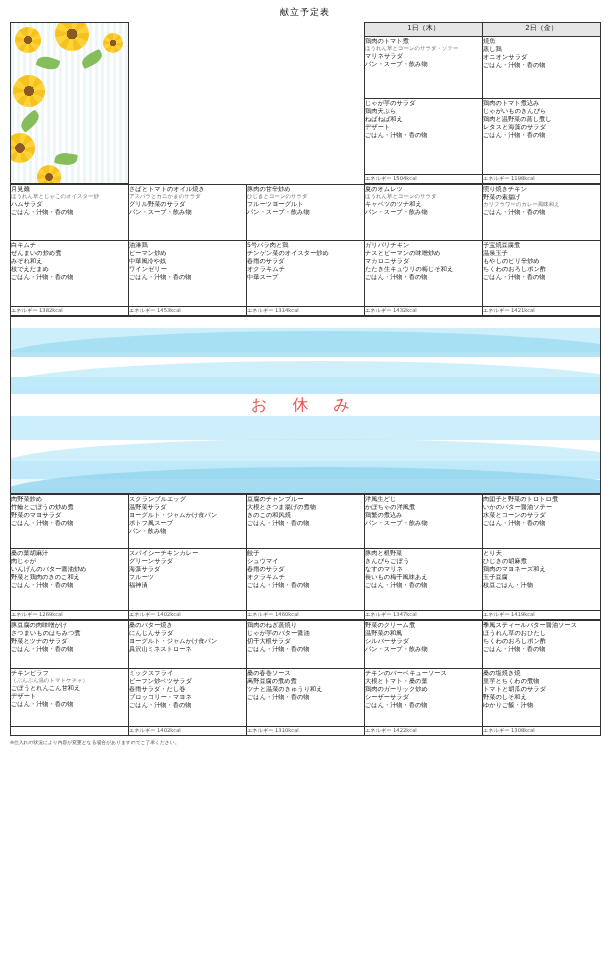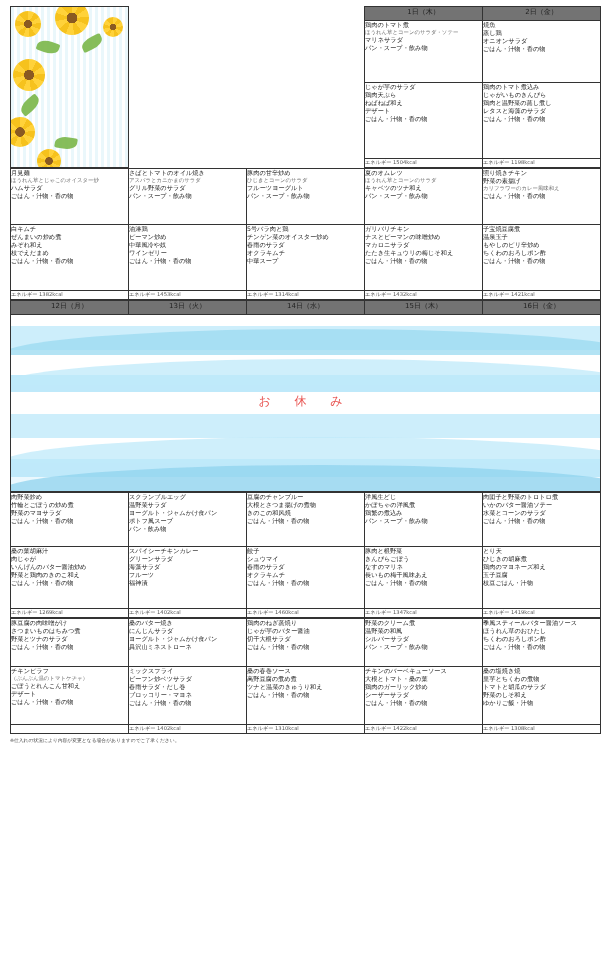--- a/index.html
+++ b/index.html
@@ -29,21 +29,21 @@
   }
   table.cal td, table.cal th {
     border:1px solid #333;
     vertical-align:top;
     padding:0;
   }
   .daycell {
     height:14px;
     text-align:center;
     font-size:7px;
-    background:#737373;
+    background:#e5e5e5;
     padding-top:1px;
   }
   .menucell {
     padding:2px 3px 1px 3px;
     line-height:1.28;
     font-size:6.2px;
     height:60px;
   }
   .menucell .line { white-space:nowrap; overflow:hidden; }
   .menucell .sub { color:#6b6b6b; font-size:5.4px; }
@@ -96,36 +96,37 @@
   }
   .wave {
     position:absolute; left:-10px; width:640px; height:26px;
     border-radius:50%/100% 100% 0 0;
     opacity:.75;
   }
   .holiday-text {
     position:absolute; left:0; right:0; top:78px;
     text-align:center;
     color:#e8524f;
-    font-size:12px;
+    font-size:16px;
     letter-spacing:10px;
     font-family:"DejaVu Serif", serif;
   }
 
   .footnote {
     margin-top:3px;
     font-size:4.8px;
     color:#444;
   }
 </style>
 </head>
 <body>
 
 <div class="page">
 
+  <div class="doc-title">献立予定表</div>
 
   <table class="cal">
     <colgroup>
       <col style="width:118px">
         <col style="width:118px">
         <col style="width:118px">
         <col style="width:118px">
         <col style="width:118px">
     </colgroup>
     <tbody>
@@ -283,27 +284,20 @@
 
   <table class="cal">
     <colgroup>
       <col style="width:118px">
         <col style="width:118px">
         <col style="width:118px">
         <col style="width:118px">
         <col style="width:118px">
     </colgroup>
     <tbody>
-        <tr>
-      <td class="daycell">12日（月）</td>
-      <td class="daycell">13日（火）</td>
-      <td class="daycell">14日（水）</td>
-      <td class="daycell">15日（木）</td>
-      <td class="daycell">16日（金）</td>
-    </tr>
     <tr>
       <td colspan="5" style="padding:0">
         <div class="holiday-band">
           <div class="wave" style="top:14px;  background:#9ad9f0;"></div>
           <div class="wave" style="top:44px;  background:#bfe9fa;"></div>
           <div class="wave" style="top:122px; background:#bfe9fa;"></div>
           <div class="wave" style="top:150px; background:#8fd3ee;"></div>
           <div class="holiday-text">お 休 み</div>
         </div>
       </td>

